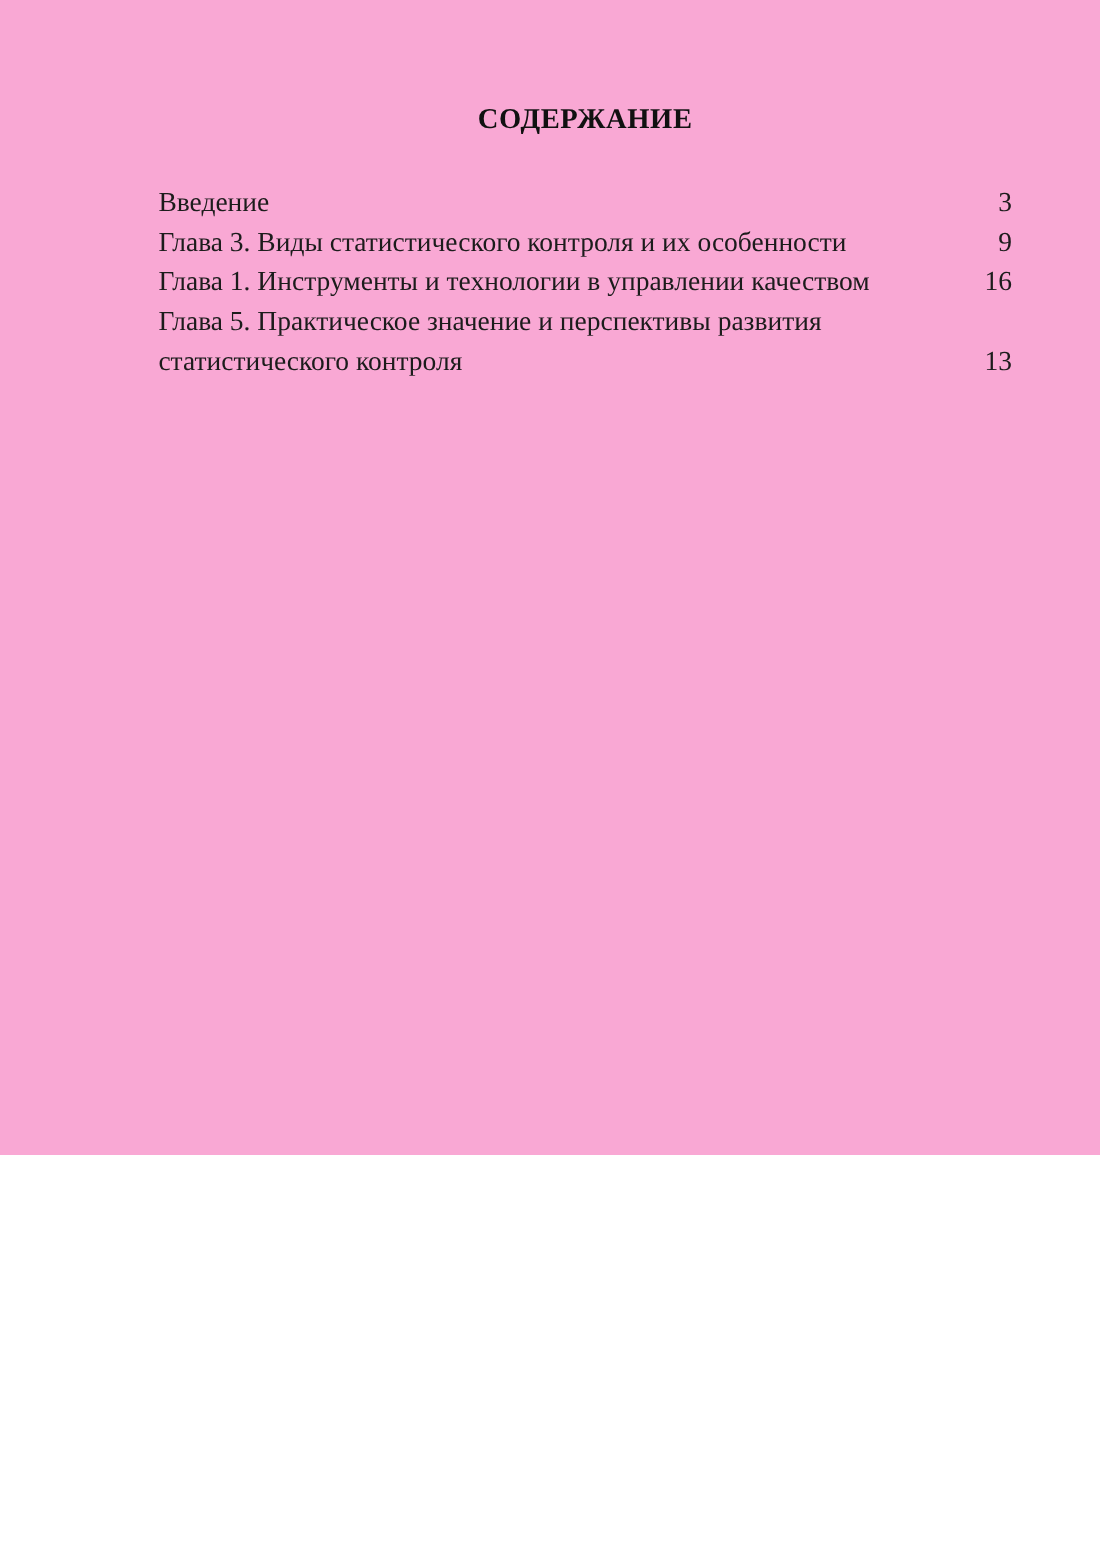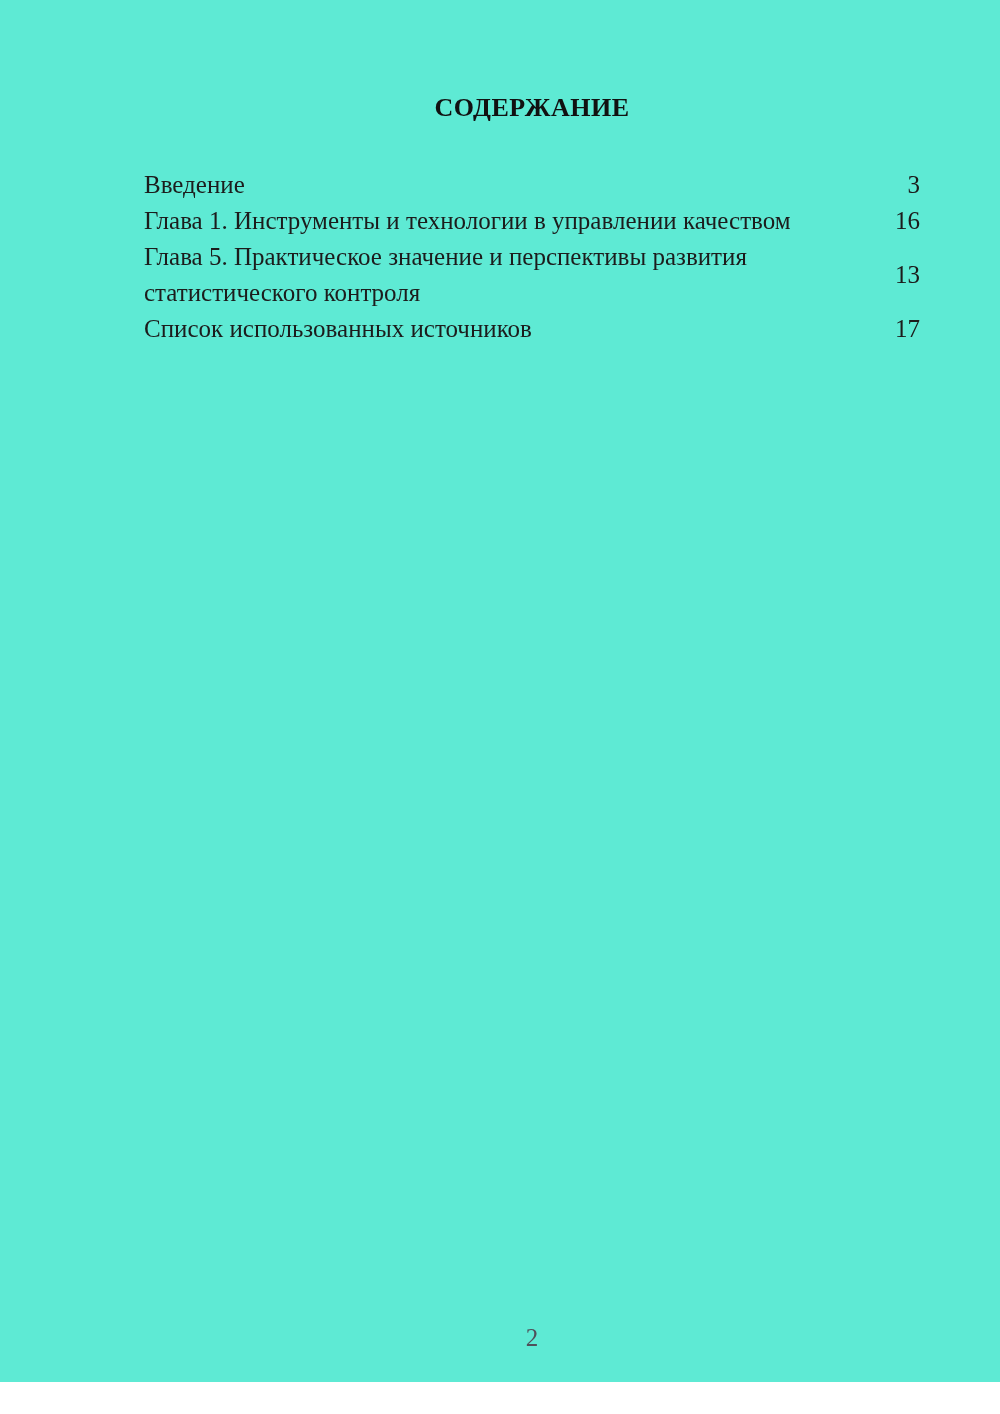--- a/index.html
+++ b/index.html
@@ -3,22 +3,22 @@
 <meta charset="utf-8">
 <style>
   html, body {
     margin: 0;
     padding: 0;
     background: #ffffff;
   }
   .page {
     position: relative;
     width: 1000px;
-    height: 1382px;
-    background: #5eead4;
+    height: 1050px;
+    background: #f9a8d4;
     font-family: "Liberation Serif", "DejaVu Serif", serif;
     color: #1c1c1c;
     overflow: hidden;
     box-sizing: border-box;
   }
   .content {
     position: absolute;
     left: 144px;
     top: 0;
     width: 776px;
@@ -30,21 +30,21 @@
     line-height: 30px;
     font-weight: bold;
     letter-spacing: 0.5px;
     color: #111111;
   }
   .toc {
     margin-top: 44px;
   }
   .toc-row {
     display: flex;
-    align-items: center;
+    align-items: flex-end;
     font-size: 25px;
     line-height: 36px;
   }
   .toc-label {
     flex: 1 1 auto;
     text-align: left;
   }
   .toc-page {
     flex: 0 0 auto;
     min-width: 44px;
@@ -71,33 +71,33 @@
 
     <div class="toc">
 
         <div class="toc-row">
           <span class="toc-label">Введение</span>
           <span class="toc-page">3</span>
         </div>
 
 
 
+        <div class="toc-row">
+          <span class="toc-label">Глава 3. Виды статистического контроля и их особенности</span>
+          <span class="toc-page">9</span>
+        </div>
 
         <div class="toc-row">
           <span class="toc-label">Глава 1. Инструменты и технологии в управлении качеством</span>
           <span class="toc-page">16</span>
         </div>
 
         <div class="toc-row">
           <span class="toc-label">Глава 5. Практическое значение и перспективы развития статистического контроля</span>
           <span class="toc-page">13</span>
         </div>
 
 
-        <div class="toc-row">
-          <span class="toc-label">Список использованных источников</span>
-          <span class="toc-page">17</span>
-        </div>
       </div>
   </div>
 
   <div class="footer-pagenum">2</div>
 </div>
 
 </body></html>

